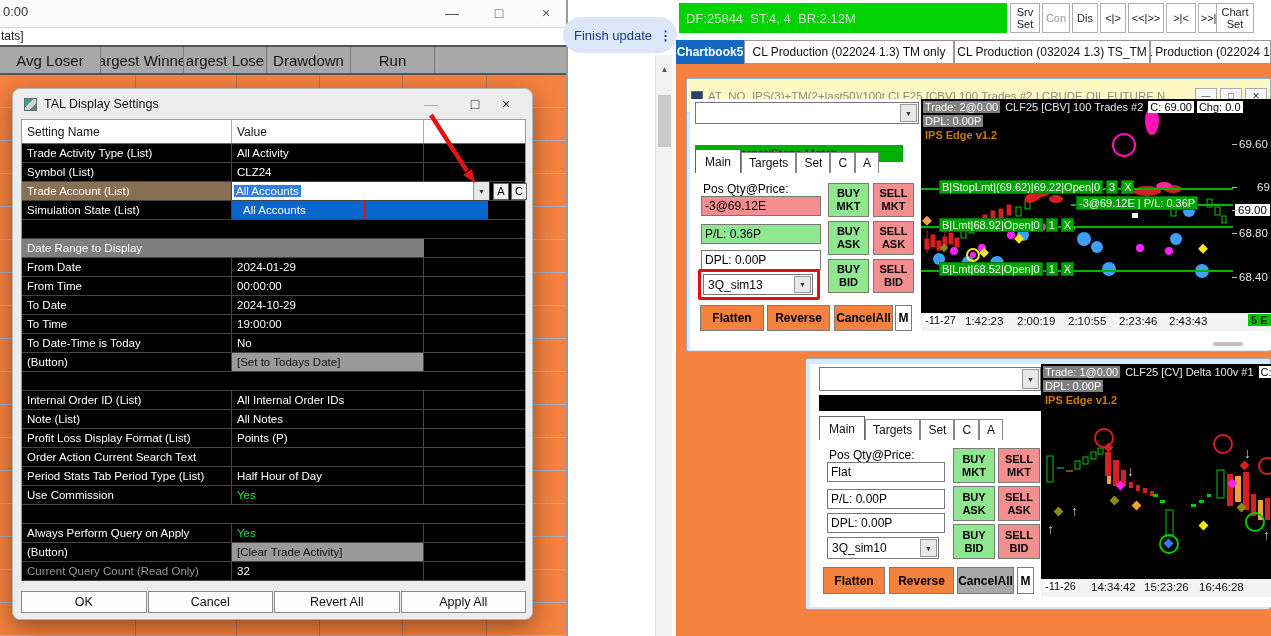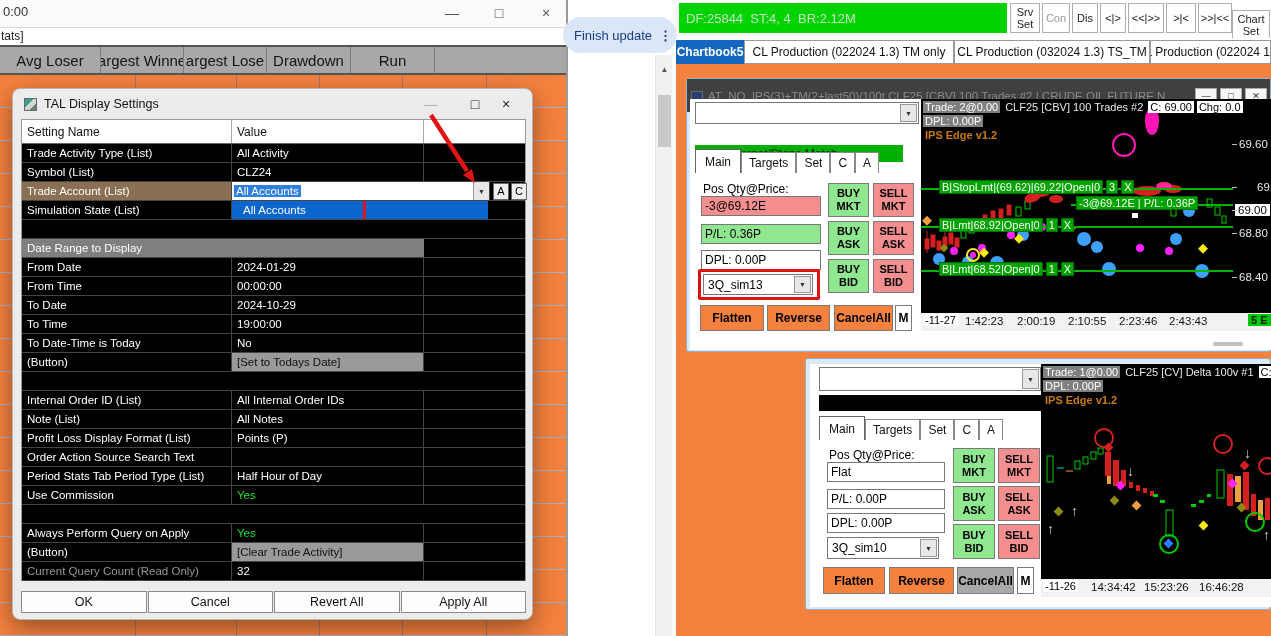--- a/index.html
+++ b/index.html
@@ -66,21 +66,21 @@
 .tb-btn.dim{color:#9a9a9a}
 #tabbar{position:absolute;left:676px;top:38px;width:595px;height:26px;background:#fff}
 .cb-tab{position:absolute;top:2px;height:24px;border:1px solid #9a9a9a;background:#fff;font-size:12px;display:flex;align-items:center;justify-content:center;color:#111;overflow:hidden;white-space:nowrap}
 .cb-tab.sel{background:#1467c0;color:#fff;font-weight:bold;border-color:#1467c0}
 #right-orange{position:absolute;left:676px;top:64px;width:595px;height:572px;background:#f5813e}
 
 
 .twin{position:absolute;background:#dce9f5;border:1px solid #8fafd0;border-radius:3px}
 #win1{left:686px;top:78px;width:585px;height:274px}
 #win2{left:805px;top:358px;width:466px;height:252px}
-#win1-titlebar{position:absolute;left:0;top:0;width:100%;height:34px;display:flex;align-items:center;background:#404040;border-bottom:1px solid #c8d8ea}
+#win1-titlebar{position:absolute;left:0;top:0;width:100%;height:34px;display:flex;align-items:center;background:#fef9c3;border-bottom:1px solid #c8d8ea}
 #win1-icon{width:12px;height:10px;background:#27406e;border:1px solid #667;margin:0 5px 0 4px;flex:none}
 #win1-title{font-size:11.5px;color:#8a8a8a;white-space:nowrap;overflow:hidden;flex:1}
 .w1ctrl{width:22px;height:15px;border:1px solid #aaa;background:#f7f7f7;font-size:9px;display:flex;align-items:center;justify-content:center;margin-right:3px;color:#333;flex:none}
 .twin-body{position:absolute;background:#fff;overflow:hidden}
 #win1-body{left:3px;top:20px;width:581px;height:251px}
 #win2-body{left:4px;top:5px;width:462px;height:243px}
 
 .combo{position:absolute;background:#fff;border:1px solid #777}
 .combo .arrow{position:absolute;right:1px;top:1px;bottom:1px;width:17px;background:#e8e8e8;border:1px solid #999;color:#333;font-size:7px;display:flex;align-items:center;justify-content:center}
 .combo .ctext{position:absolute;left:4px;top:0;bottom:0;display:flex;align-items:center;font-size:12px;color:#000}
@@ -228,21 +228,21 @@
           </div>
           <div class="drow">
             <div class="cell name">Note (List)</div>
             <div class="cell val">All Notes</div>
           </div>
           <div class="drow">
             <div class="cell name">Profit Loss Display Format (List)</div>
             <div class="cell val">Points (P)</div>
           </div>
           <div class="drow">
-            <div class="cell name">Order Action Source Search Text</div>
+            <div class="cell name">Order Action Current Search Text</div>
             <div class="cell val"></div>
           </div>
           <div class="drow">
             <div class="cell name">Period Stats Tab Period Type (List)</div>
             <div class="cell val">Half Hour of Day</div>
           </div>
           <div class="drow">
             <div class="cell name">Use Commission</div>
             <div class="cell val yes">Yes</div>
           </div>
@@ -286,21 +286,21 @@
   <div id="topbar">
     <div id="status-green">DF:25844  ST:4, 4  BR:2.12M</div>
   <div class="tb-btn" style="left: 334px; width: 30px;">Srv
 Set</div>
       <div class="tb-btn dim" style="left: 366px; width: 28px;">Con</div>
       <div class="tb-btn" style="left: 396px; width: 26px;">Dis</div>
       <div class="tb-btn" style="left: 424px; width: 26px;">&lt;|&gt;</div>
       <div class="tb-btn" style="left: 452px; width: 36px;">&lt;&lt;|&gt;&gt;</div>
       <div class="tb-btn" style="left: 490px; width: 30px;">&gt;|&lt;</div>
       <div class="tb-btn" style="left: 522px; width: 34px;">&gt;&gt;|&lt;&lt;</div>
-      <div class="tb-btn" style="left: 556px; width: 38px; margin-top: 7px;">Chart
+      <div class="tb-btn" style="left: 540px; width: 38px;">Chart
 Set</div>
     </div>
   <div id="tabbar">
       <div class="cb-tab sel" style="left: 0px; width: 68px;">Chartbook5</div>
       <div class="cb-tab" style="left: 68px; width: 210px;">CL Production (022024 1.3) TM only</div>
       <div class="cb-tab" style="left: 278px; width: 196px;">CL Production (032024 1.3) TS_TM</div>
       <div class="cb-tab" style="left: 474px; width: 121px;">CL Production (022024 1.3)</div>
     </div>
   <div id="right-orange"></div>
 

